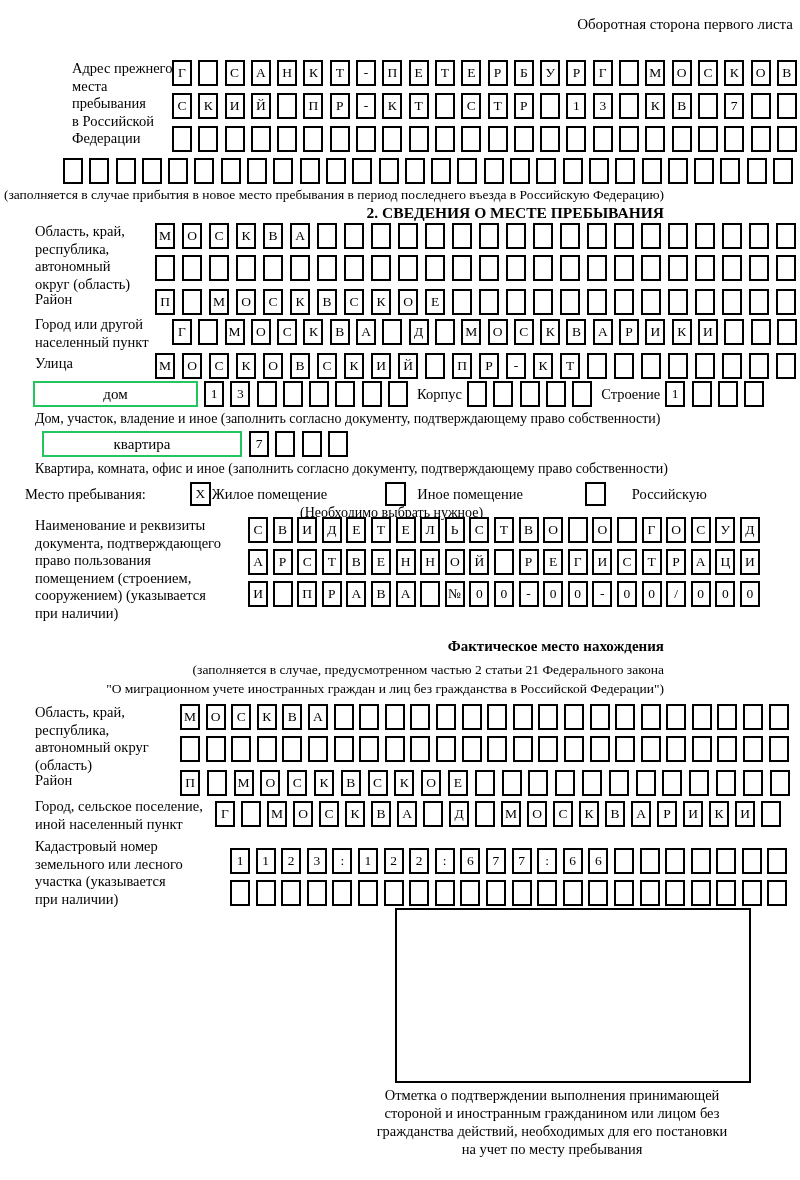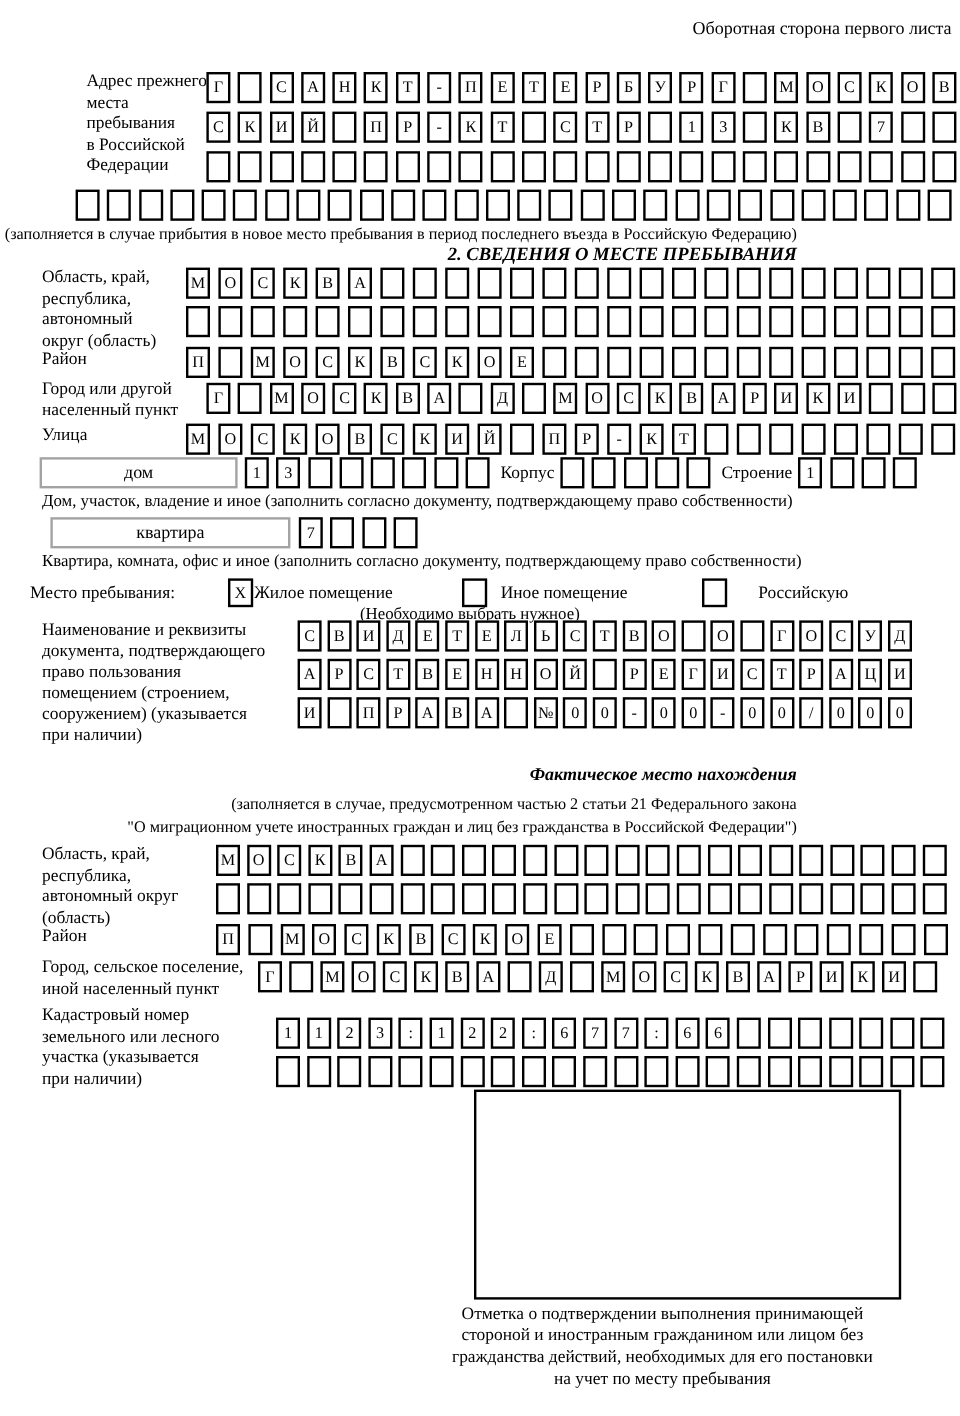--- a/index.html
+++ b/index.html
@@ -3,26 +3,26 @@
 <meta charset="utf-8">
 <style>
   html,body{margin:0;padding:0;background:#fff;}
   .sheet{position:relative;width:800px;height:1180px;background:#fff;color:#000;
          font-family:"Liberation Serif","DejaVu Serif",serif;overflow:hidden;padding-left:48px;}
   .abs{position:absolute;}
   .back-note{top:16px;right:55px;font-size:15px;}
   .flabel{font-size:14.5px;line-height:17.5px;white-space:pre-line;}
   .note{font-size:13.5px;}
   .center{left:0;width:664px;text-align:right;}
-  .title{font-size:15.5px;font-weight:bold;font-style:italic;}
+  .title{font-size:15.5px;font-weight:bold;}
   .cellrow{display:flex;}
   .cell{flex:0 0 auto;width:16px;height:22px;border:2px solid #000;
         display:flex;align-items:center;justify-content:center;
         font-size:13.5px;line-height:1;background:#fff;}
-  .widebox{border:2px solid #a3a3a3;height:22px;display:flex;align-items:center;
+  .widebox{border:2px solid #22c55e;height:22px;display:flex;align-items:center;
            justify-content:center;font-size:15px;background:#fff;}
   .inline-label{font-size:14.5px;}
   .checkbox{flex:0 0 auto;width:17px;height:20px;border:2px solid #000;
             display:flex;align-items:center;justify-content:center;font-size:13.5px;}
   .stayrow{display:flex;align-items:center;}
   .houserow{display:flex;align-items:center;}
   .stamp-box{border:2px solid #000;background:#fff;}
   .caption{font-size:14.5px;line-height:18px;text-align:center;white-space:pre-line;}
 </style>
 </head>

